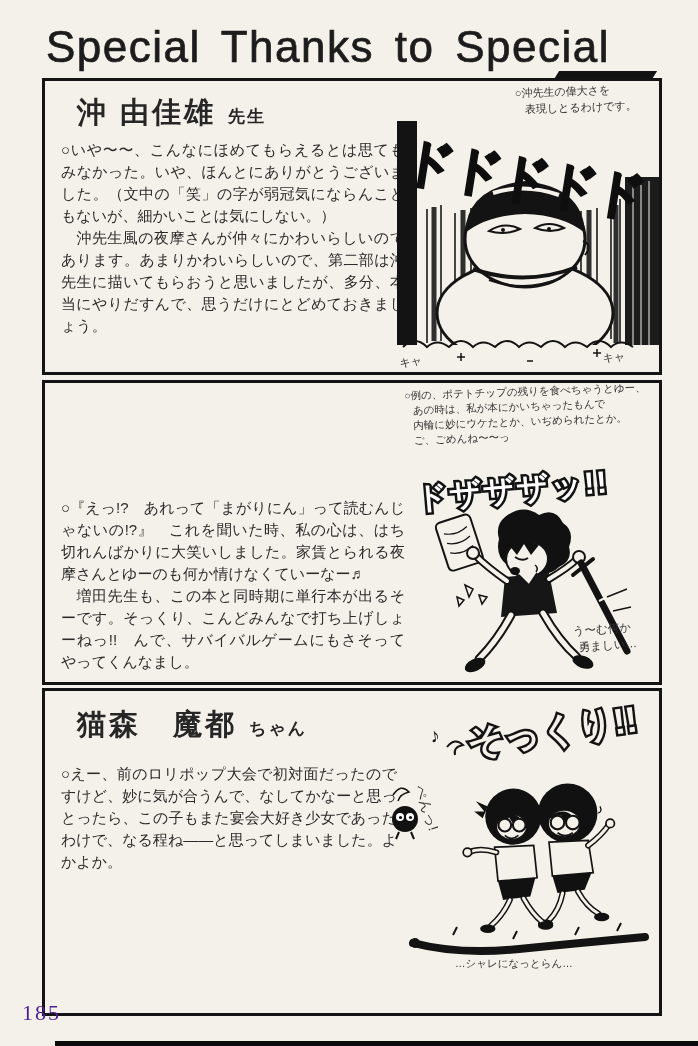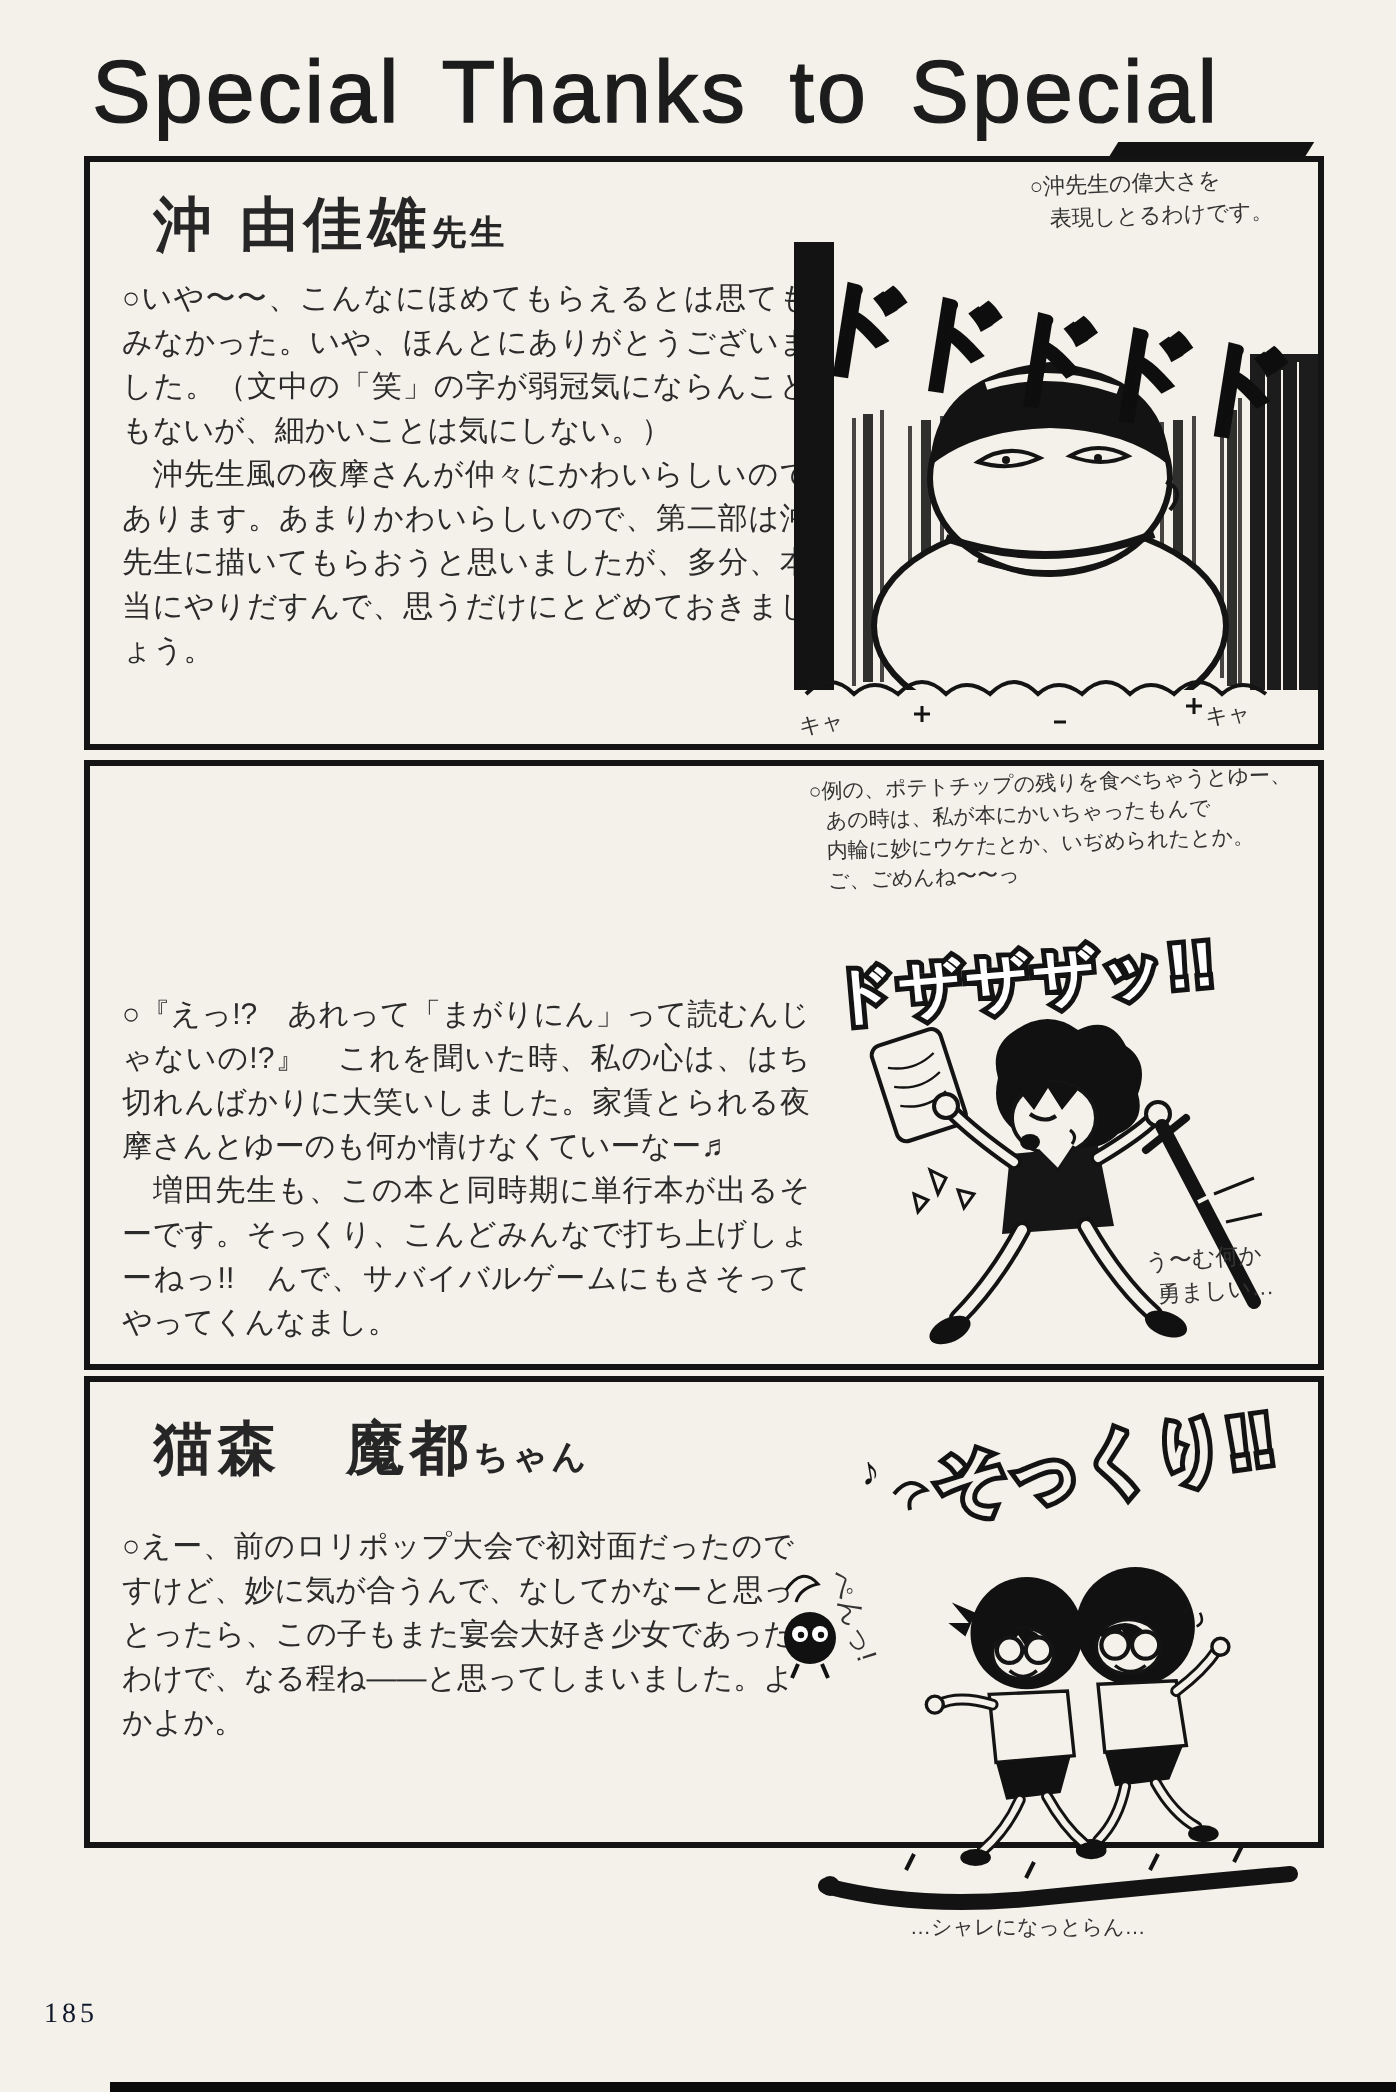--- a/index.html
+++ b/index.html
@@ -13,44 +13,44 @@
     position:absolute;left:46px;top:22px;width:620px;
     font-size:44px;letter-spacing:1.5px;word-spacing:7px;
     color:#1c1c1c;-webkit-text-stroke:0.7px #1c1c1c;white-space:nowrap;
   }
   .panel{
     position:absolute;left:42px;width:620px;box-sizing:border-box;
     border:3px solid #141414;background:#f4f1ea;
   }
   .panel-1{top:78px;height:297px;}
   .panel-2{top:380px;height:305px;}
-  .panel-3{top:688px;height:236px;}
+  .panel-3{top:688px;height:328px;}
   .border-blotch{
     position:absolute;left:556px;top:71px;width:98px;height:10px;
     background:#121212;transform:skewX(-32deg);
   }
   .guest-heading{position:absolute;left:32px;white-space:nowrap;}
   .p1 .guest-heading{top:12px;}
   .p2 .guest-heading{top:14px;}
   .p3 .guest-heading{top:14px;}
   .guest-name{font-size:29px;font-weight:bold;letter-spacing:3px;color:#262626;}
-  .guest-honorific{font-size:17px;font-weight:bold;letter-spacing:2px;margin-left:0;color:#262626;}
+  .guest-honorific{font-size:17px;font-weight:bold;letter-spacing:2px;margin-left:12px;color:#262626;}
   .guest-text{
     position:absolute;left:16px;width:344px;
     font-size:15px;line-height:1.47;text-align:justify;color:#2b2b2b;
   }
   .p1 .guest-text{top:58px;}
   .p2 .guest-text{top:70px;margin-top:44px;}
   .p3 .guest-text{top:72px;width:336px;}
   .guest-text p{margin:0;}
   .illust{position:absolute;top:0;right:0;}
   .page-number{
     position:absolute;left:22px;top:1000px;
     font-family:"Liberation Serif","DejaVu Serif",serif;
-    font-size:14px;color:#0f172a;letter-spacing:2px;
+    font-size:22px;color:#4c1d95;letter-spacing:2px;
   }
   .scan-edge-bottom{
     position:absolute;left:55px;right:0;bottom:0;height:5px;background:#0a0a0a;
   }
   svg text{font-family:"Liberation Sans","DejaVu Sans",sans-serif;}
   .hand{fill:#333;}
 </style>
 </head>
 <body>
 

